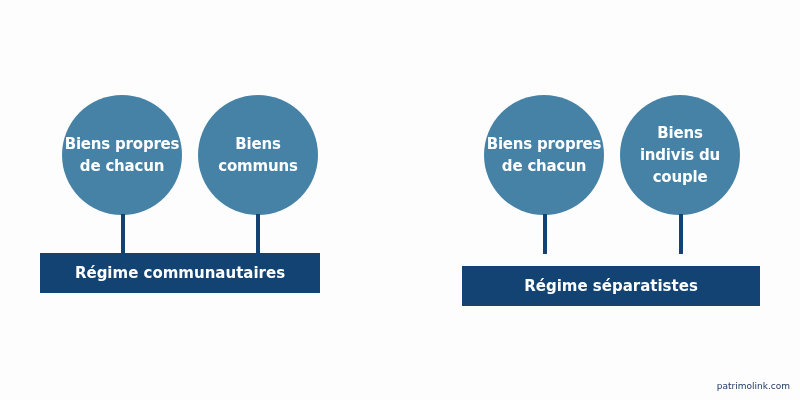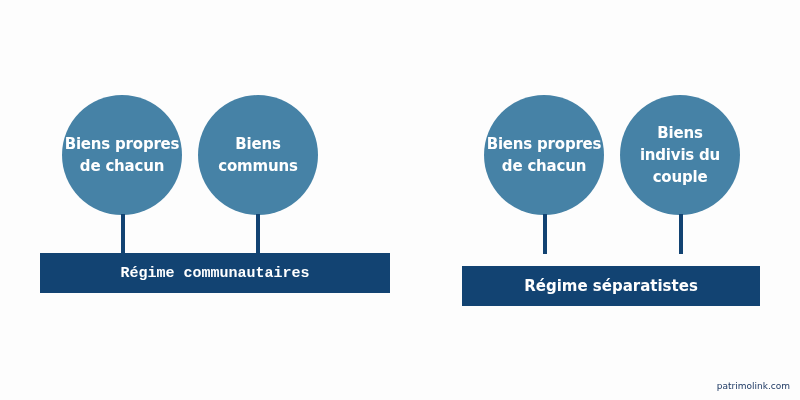--- a/index.html
+++ b/index.html
@@ -33,21 +33,21 @@
   <div class="circle" style="left:62px; top:95px;">
     <span>Biens propres
 de chacun</span>
   </div>
   <div class="circle" style="left:198px; top:95px;">
     <span>Biens
 communs</span>
   </div>
   <div class="stem" style="left:121px; top:214px; height:40px;"></div>
   <div class="stem" style="left:256px; top:214px; height:40px;"></div>
-  <div class="bar" style="left:40px; top:253px; width:350px;font-family:Liberation Mono, monospace;">
+  <div class="bar" style="left:40px; top:253px; width:280px;">
     <span>Régime communautaires</span>
   </div>
 </div>
 
 <div>
   <div class="circle" style="left:484px; top:95px;">
     <span>Biens propres
 de chacun</span>
   </div>
   <div class="circle" style="left:620px; top:95px;">

